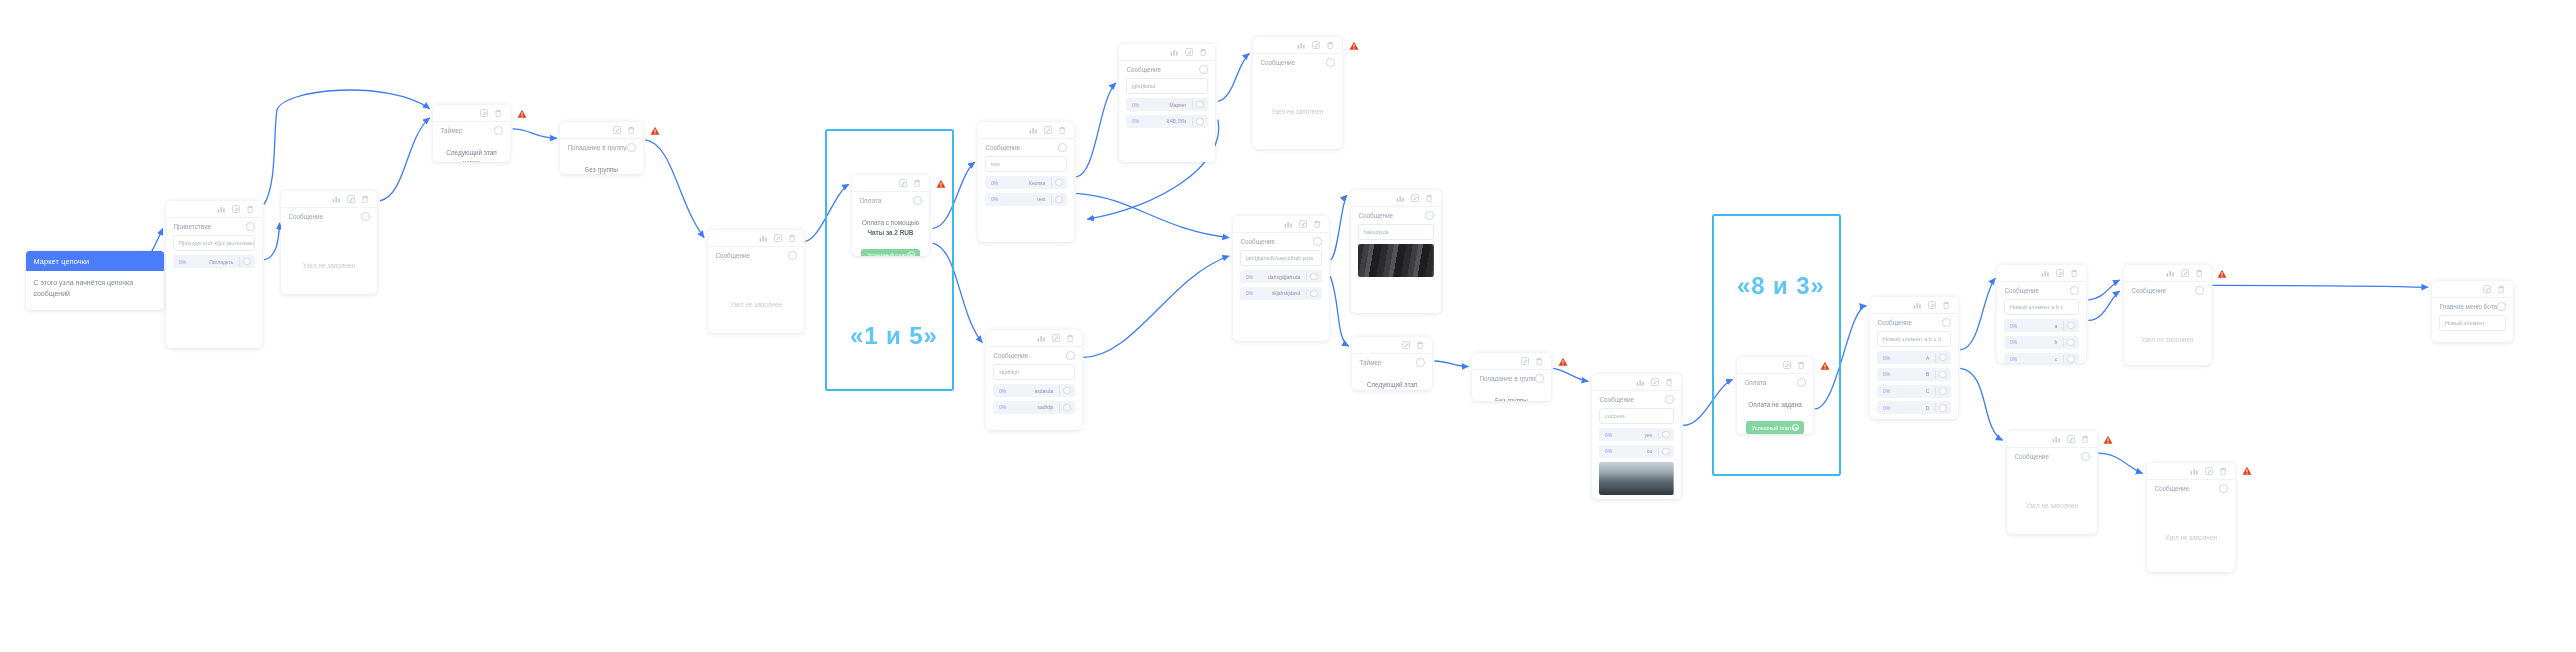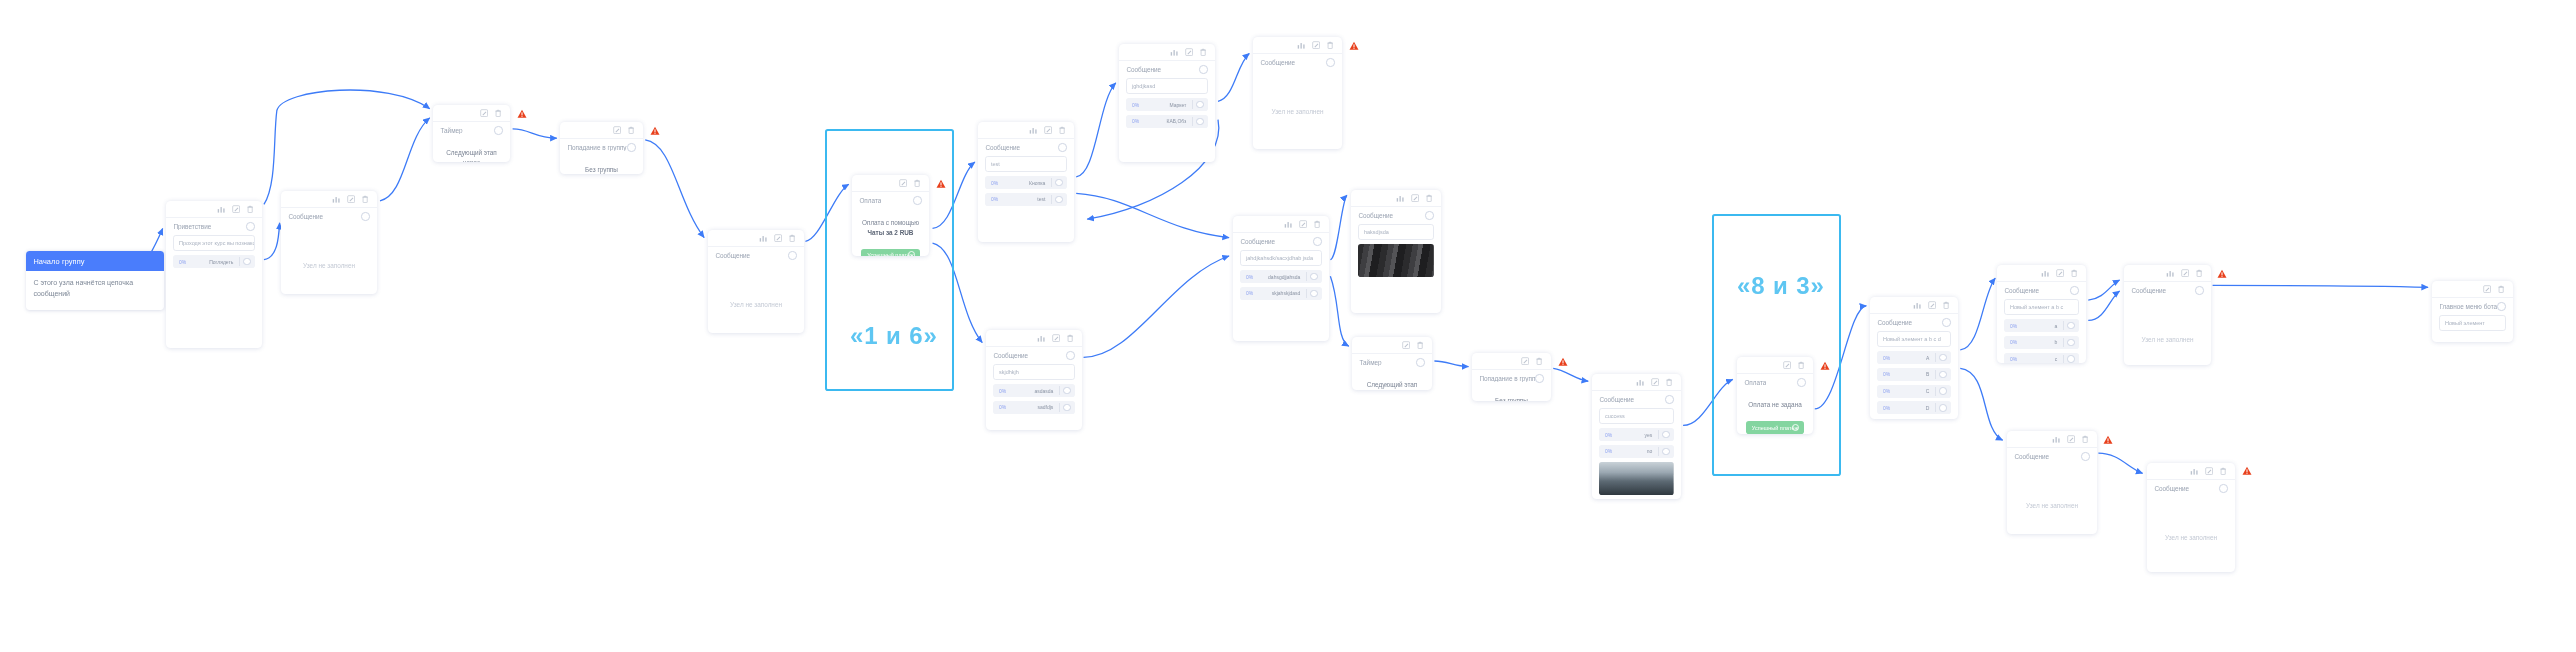--- a/index.html
+++ b/index.html
@@ -82,21 +82,21 @@
         <path d="M2128,380 C2150,378 2152,320 2166,302" fill="none" stroke="#3d7bf7" stroke-width="1.4" marker-end="url(#arw)"></path>
         <path d="M2128,400 C2160,404 2150,466 2174,478" fill="none" stroke="#3d7bf7" stroke-width="1.4" marker-end="url(#arw)"></path>
         <path d="M2267,326 C2285,324 2290,310 2301,304" fill="none" stroke="#3d7bf7" stroke-width="1.4" marker-end="url(#arw)"></path>
         <path d="M2267,348 C2285,348 2290,324 2301,316" fill="none" stroke="#3d7bf7" stroke-width="1.4" marker-end="url(#arw)"></path>
         <path d="M2278,492 C2300,492 2310,508 2326,514" fill="none" stroke="#3d7bf7" stroke-width="1.4" marker-end="url(#arw)"></path>
         <path d="M2402,310 C2500,310 2560,310 2636,312" fill="none" stroke="#3d7bf7" stroke-width="1.4" marker-end="url(#arw)"></path>
       </g>
   </svg>
 
   <div class="start-node" style="left:26px;top:251px;">
-    <div class="sn-head">Начало группу</div>
+    <div class="sn-head">Маркет цепочки</div>
     <div class="sn-body">С этого узла начнётся цепочка сообщений</div>
   </div>
 
   <div id="node-layer">
       <div class="node" style="left: 166px; top: 201px; width: 96px; height: 147px;">
         <div class="tools">
           <svg class="ic" viewBox="0 0 12 12">
             <rect x="1" y="6" width="2" height="5" fill="#6b7b95"></rect>
             <rect x="5" y="3" width="2" height="8" fill="#6b7b95"></rect>
             <rect x="9" y="5" width="2" height="6" fill="#6b7b95"></rect>
@@ -696,18 +696,18 @@
         </div>
         <div class="title-row">
           <span class="title">Главное меню бота</span>
           <span class="dot-out"></span>
         </div>
         <div class="field">Новый элемент</div>
       </div>
     </div>
   <div id="highlight-layer">
       <div class="highlight-box" style="left: 825px; top: 129px; width: 125px; height: 258px; border-color: rgb(59, 185, 240);"></div>
-      <div class="highlight-label" style="left: 850px; top: 322px; color: rgb(94, 198, 242);">«1 и 6»</div>
+      <div class="highlight-label" style="left: 850px; top: 322px; color: rgb(94, 198, 242);">«1 и 5»</div>
       <div class="highlight-box" style="left: 1712px; top: 214px; width: 125px; height: 258px; border-color: rgb(59, 185, 240);"></div>
       <div class="highlight-label" style="left: 1737px; top: 272px; color: rgb(94, 198, 242);">«8 и 3»</div>
     </div>
 </div>
 
 
 </body></html>

